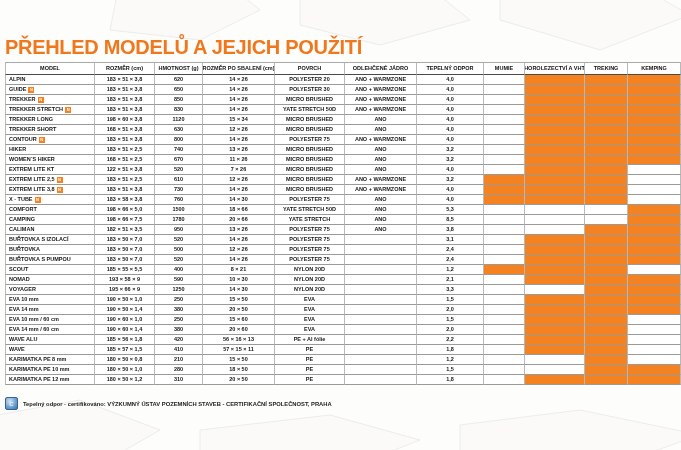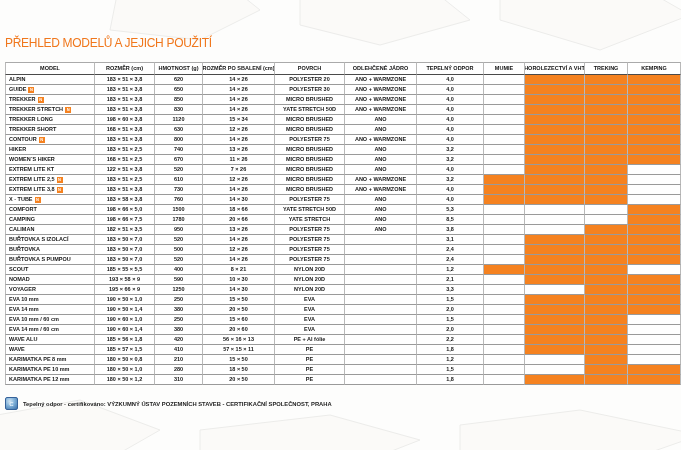--- a/index.html
+++ b/index.html
@@ -7,21 +7,21 @@
     position:relative; width:681px; height:450px; overflow:hidden;
     background:#fdfdfc;
     font-family:"Liberation Sans", sans-serif;
     -webkit-font-smoothing:antialiased;
   }
   .decor{position:absolute;left:0;top:0;z-index:0;}
   .content{position:absolute;left:0;top:0;width:100%;height:100%;z-index:1;}
 
   .page-title{
     position:absolute; left:5px; top:36px;
-    font-size:12px; font-weight:400; letter-spacing:-0.3px;
+    font-size:20px; font-weight:700; letter-spacing:-0.3px;
     color:var(--title,#f0771c); white-space:nowrap;
   }
 
   .tbl{position:absolute; left:5px; top:62px; width:676px;}
   .hrow,.row{display:flex; width:676px;}
   .cell{
     box-sizing:border-box; height:10px;
     border-right:1px solid #b9b9b9; border-bottom:1px solid #9a9a9a;
     display:flex; align-items:center; justify-content:center;
     font-size:5.5px; font-weight:700; color:#151515;

